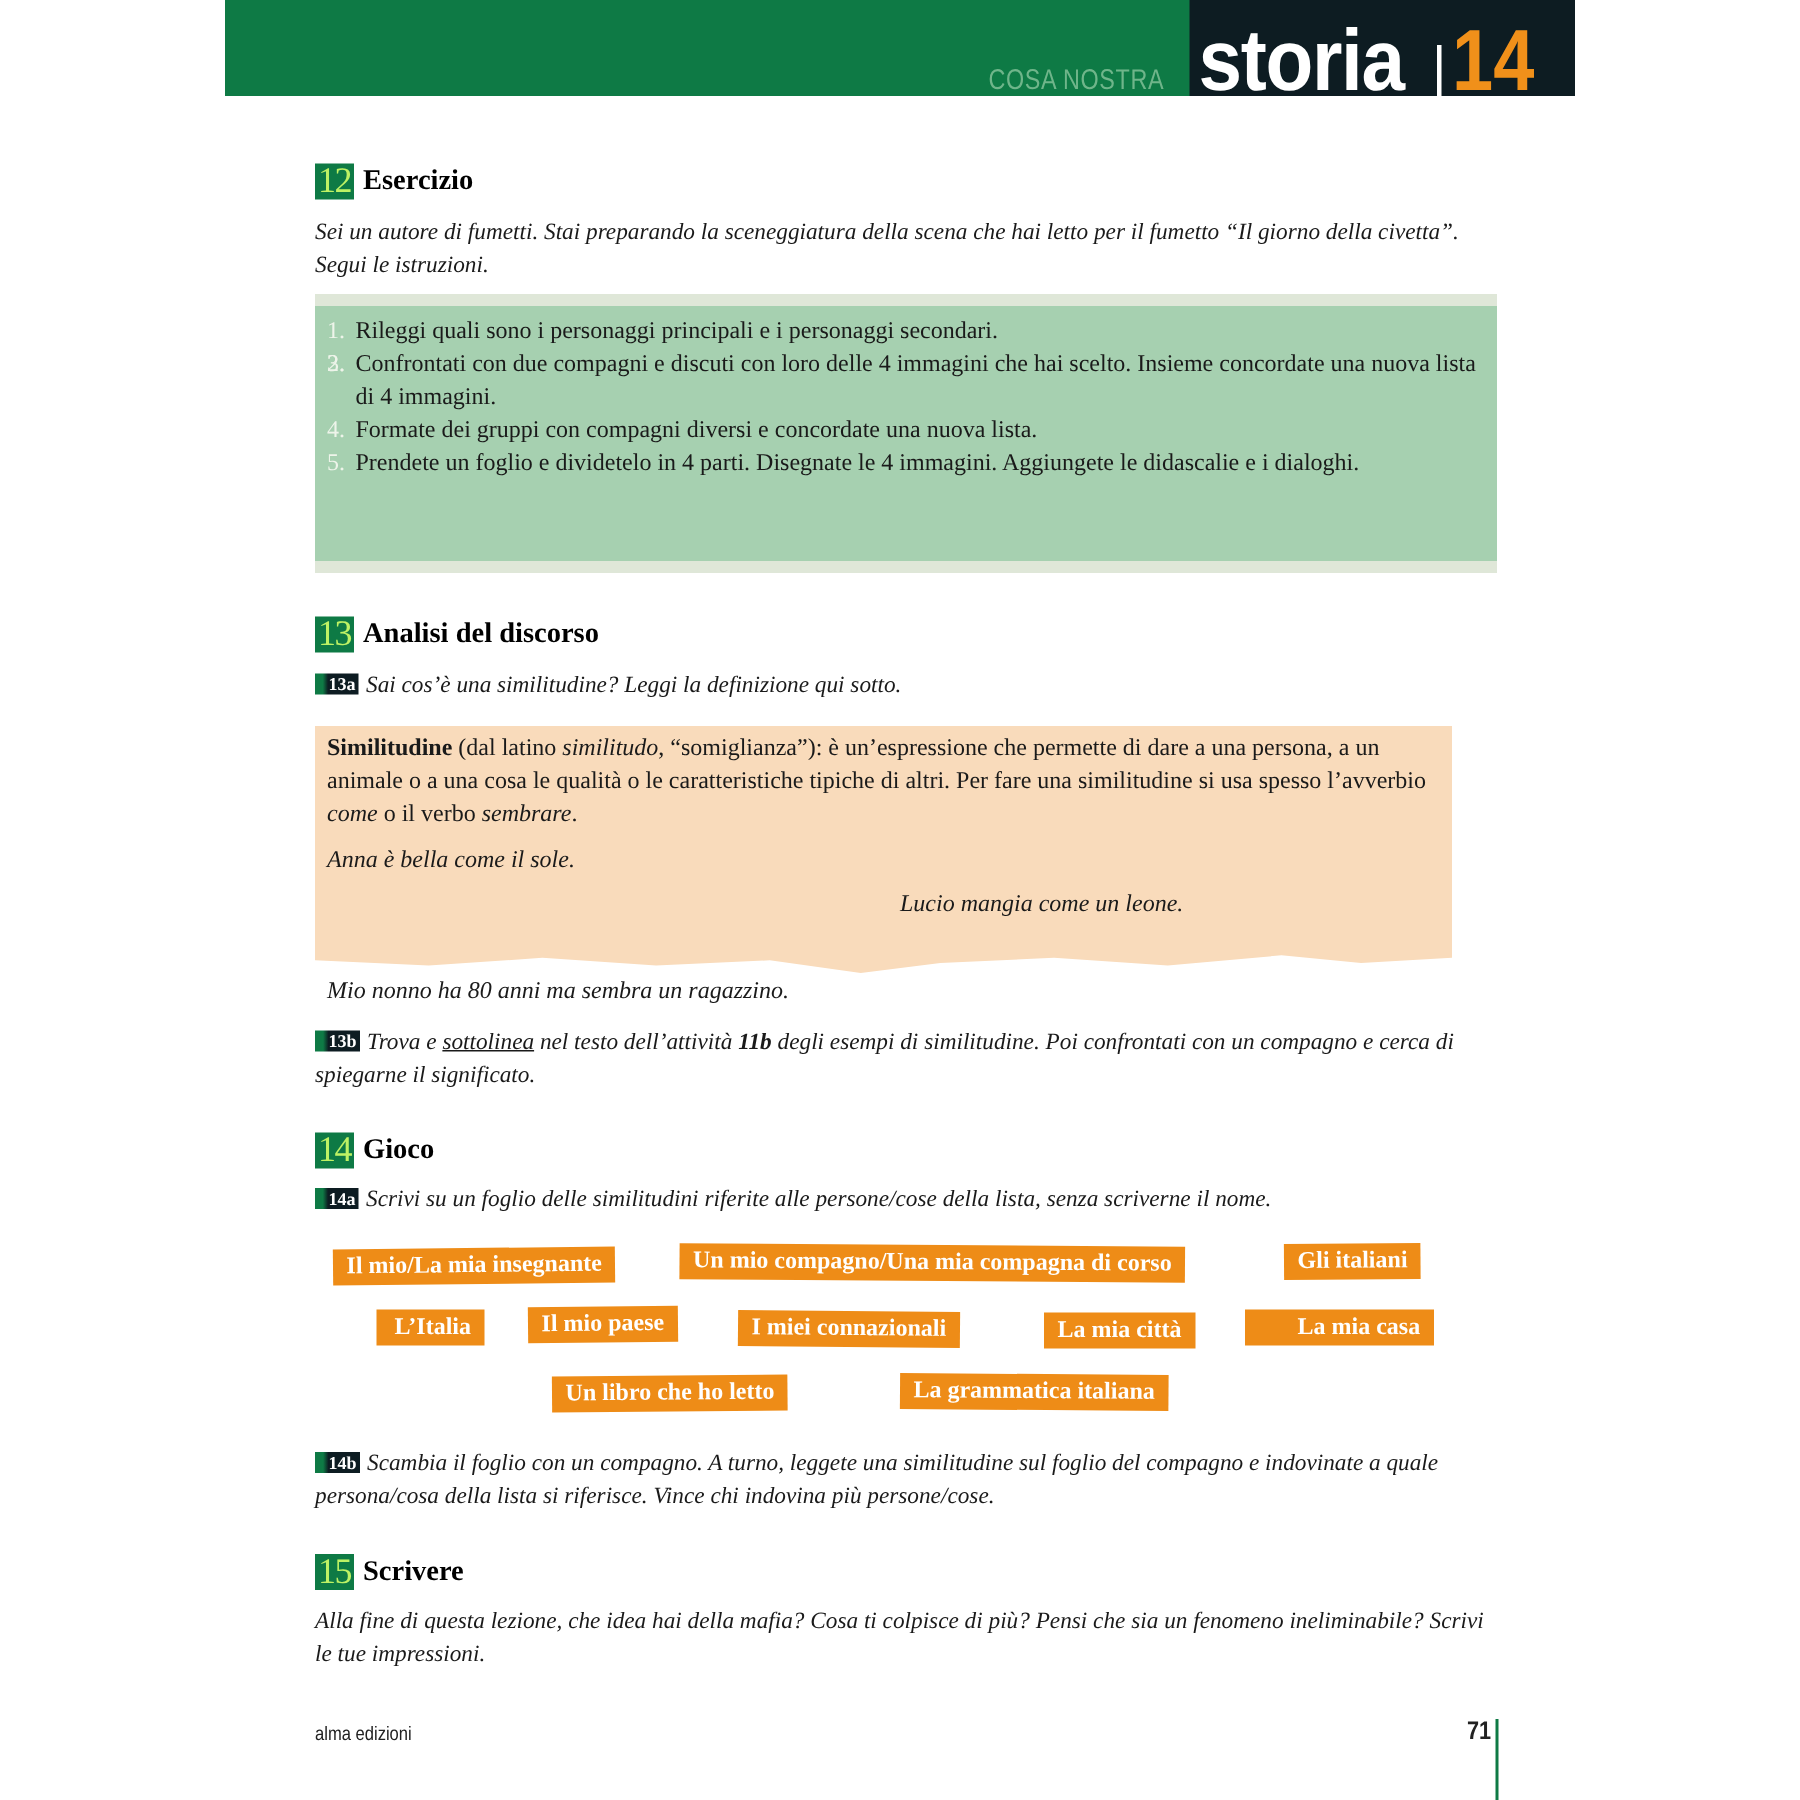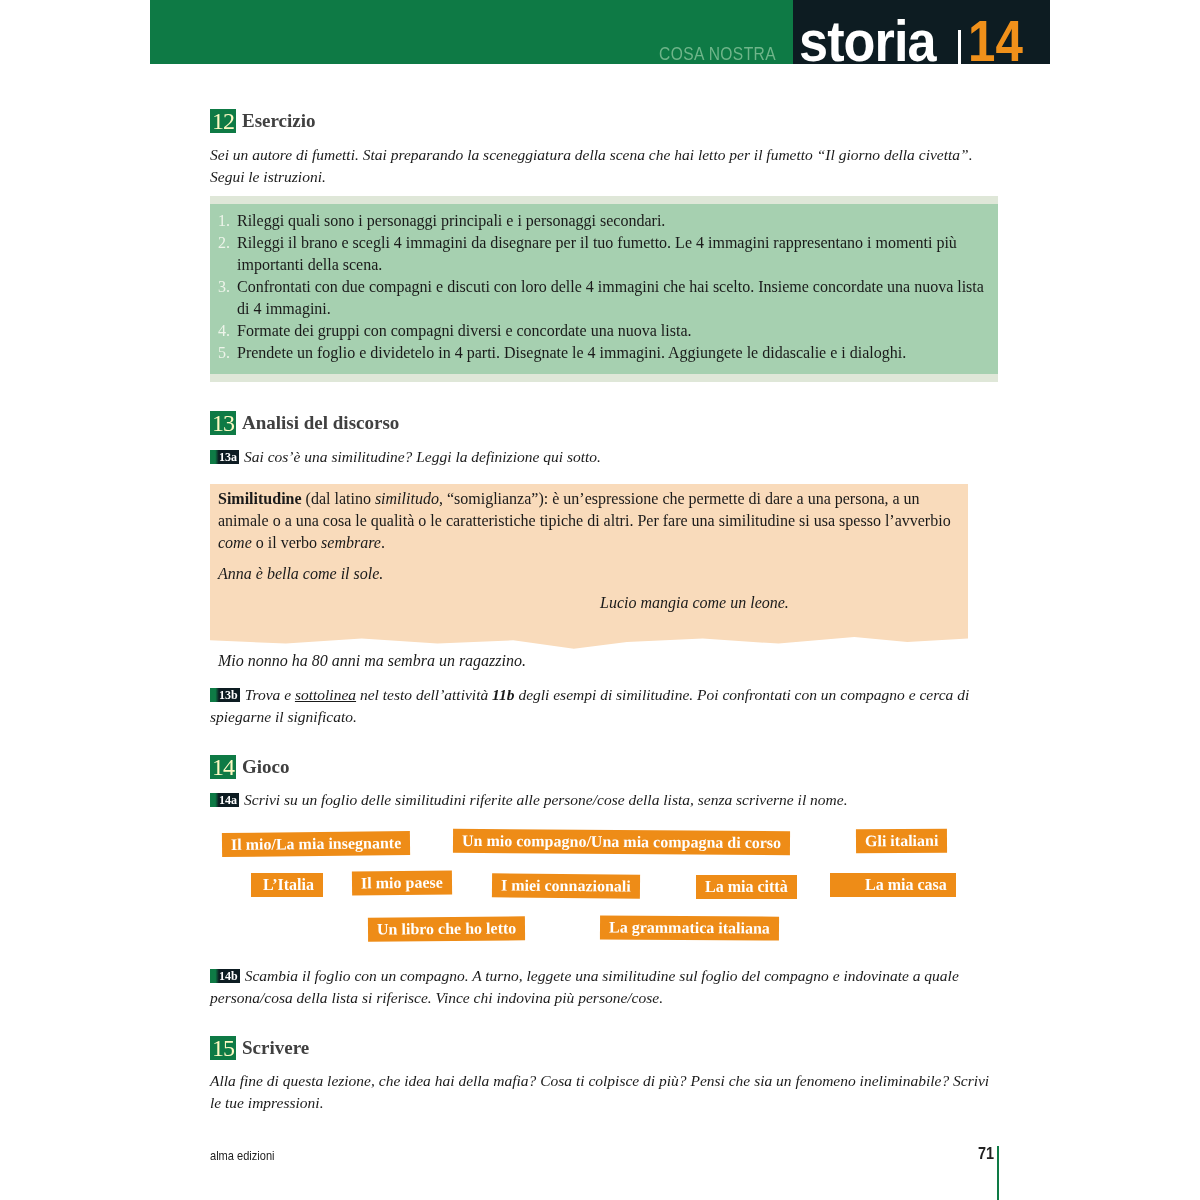--- a/index.html
+++ b/index.html
@@ -5,22 +5,22 @@
   html, body { margin:0; padding:0; background:#ffffff; }
   body { width:1200px; height:1200px; position:relative; overflow:hidden; font-family:"Liberation Serif", "DejaVu Serif", serif; color:#1a1a1a; }
   .header { position:absolute; left:150px; top:0; width:900px; height:64px; background:#0e7a45; }
   .header-dark { position:absolute; left:793px; top:0; width:257px; height:64px; background:#0d1c22; }
   .header-subtitle { position:absolute; left:659px; top:44px; font-family:"Liberation Sans", sans-serif; font-size:19px; letter-spacing:0.5px; color:#6fb58a; line-height:20px; transform:scaleX(0.82); transform-origin:left; }
   .header-title { position:absolute; left:799px; top:14px; font-family:"Liberation Sans", sans-serif; font-weight:bold; font-size:58px; line-height:54px; color:#ffffff; letter-spacing:-1px; transform:scaleX(0.9); transform-origin:left; }
   .header-sep { position:absolute; left:958px; top:30px; width:3px; height:34px; background:#ffffff; }
   .header-num { position:absolute; left:968px; top:14px; font-family:"Liberation Sans", sans-serif; font-weight:bold; font-size:58px; line-height:54px; color:#f0901a; transform:scaleX(0.85); transform-origin:left; }
 
   .sec-head { position:absolute; left:210px; display:flex; align-items:center; }
-  .sec-num { background:#0e7a45; color:#fef9c3; font-size:24px; line-height:24px; height:24px; padding:0 2px; margin-right:6px; letter-spacing:-1px; }
-  .sec-title { font-size:19px; font-weight:bold; color:#404040; }
+  .sec-num { background:#0e7a45; color:#bef264; font-size:24px; line-height:24px; height:24px; padding:0 2px; margin-right:6px; letter-spacing:-1px; }
+  .sec-title { font-size:19px; font-weight:bold; color:#000000; }
   .italic { font-style:italic; }
   .para { position:absolute; left:210px; width:780px; font-size:15.5px; line-height:22px; }
 
   .green-box { position:absolute; left:210px; top:196px; width:788px; height:186px; background:#a6d0b0;
     box-shadow: inset 0 8px 0 #dfe7d8, inset 0 -8px 0 #dfe7d8; }
   .green-list { position:absolute; left:218px; top:210px; width:770px; font-size:16px; line-height:22px; margin:0; padding:0; list-style:none; }
   .green-list li { position:relative; padding-left:19px; }
   .green-list .n { position:absolute; left:0; top:0; color:#eef4ea; }
 
   .sub-tag { display:inline-block; background:linear-gradient(90deg,#0e7a45 0,#0e7a45 18%,#0d1c22 30%); color:#fff; font-size:12px; font-weight:bold; line-height:14px; padding:0 2px 0 9px; margin-right:5px; vertical-align:1px; font-style:normal; }
@@ -49,21 +49,21 @@
 
 <div class="sec-head" style="top:109px;">
   <span class="sec-num">12</span>
   <span class="sec-title">Esercizio</span>
 </div>
 <div class="para italic" style="top:144px;">Sei un autore di fumetti. Stai preparando la sceneggiatura della scena che hai letto per il fumetto “Il giorno della civetta”. Segui le istruzioni.</div>
 
 <div class="green-box"></div>
 <ul class="green-list">
   <li><span class="n">1.</span><span>Rileggi quali sono i personaggi principali e i personaggi secondari.</span></li>
-  <li><span class="n">2.</span><span>Rileggi il brano e scegli 4 immagini da disegnare per il tuo fumetto. Le 4 immagini rappresentano i momenti più importanti della scena.</span></li>
+  <li><span class="n">2.</span></li>
   <li><span class="n">3.</span><span>Confrontati con due compagni e discuti con loro delle 4 immagini che hai scelto. Insieme concordate una nuova lista di 4 immagini.</span></li>
   <li><span class="n">4.</span><span>Formate dei gruppi con compagni diversi e concordate una nuova lista.</span></li>
   <li><span class="n">5.</span><span>Prendete un foglio e dividetelo in 4 parti. Disegnate le 4 immagini. Aggiungete le didascalie e i dialoghi.</span></li>
 </ul>
 
 <div class="sec-head" style="top:411px;">
   <span class="sec-num">13</span>
   <span class="sec-title">Analisi del discorso</span>
 </div>
 <div class="para italic" style="top:446px;">

